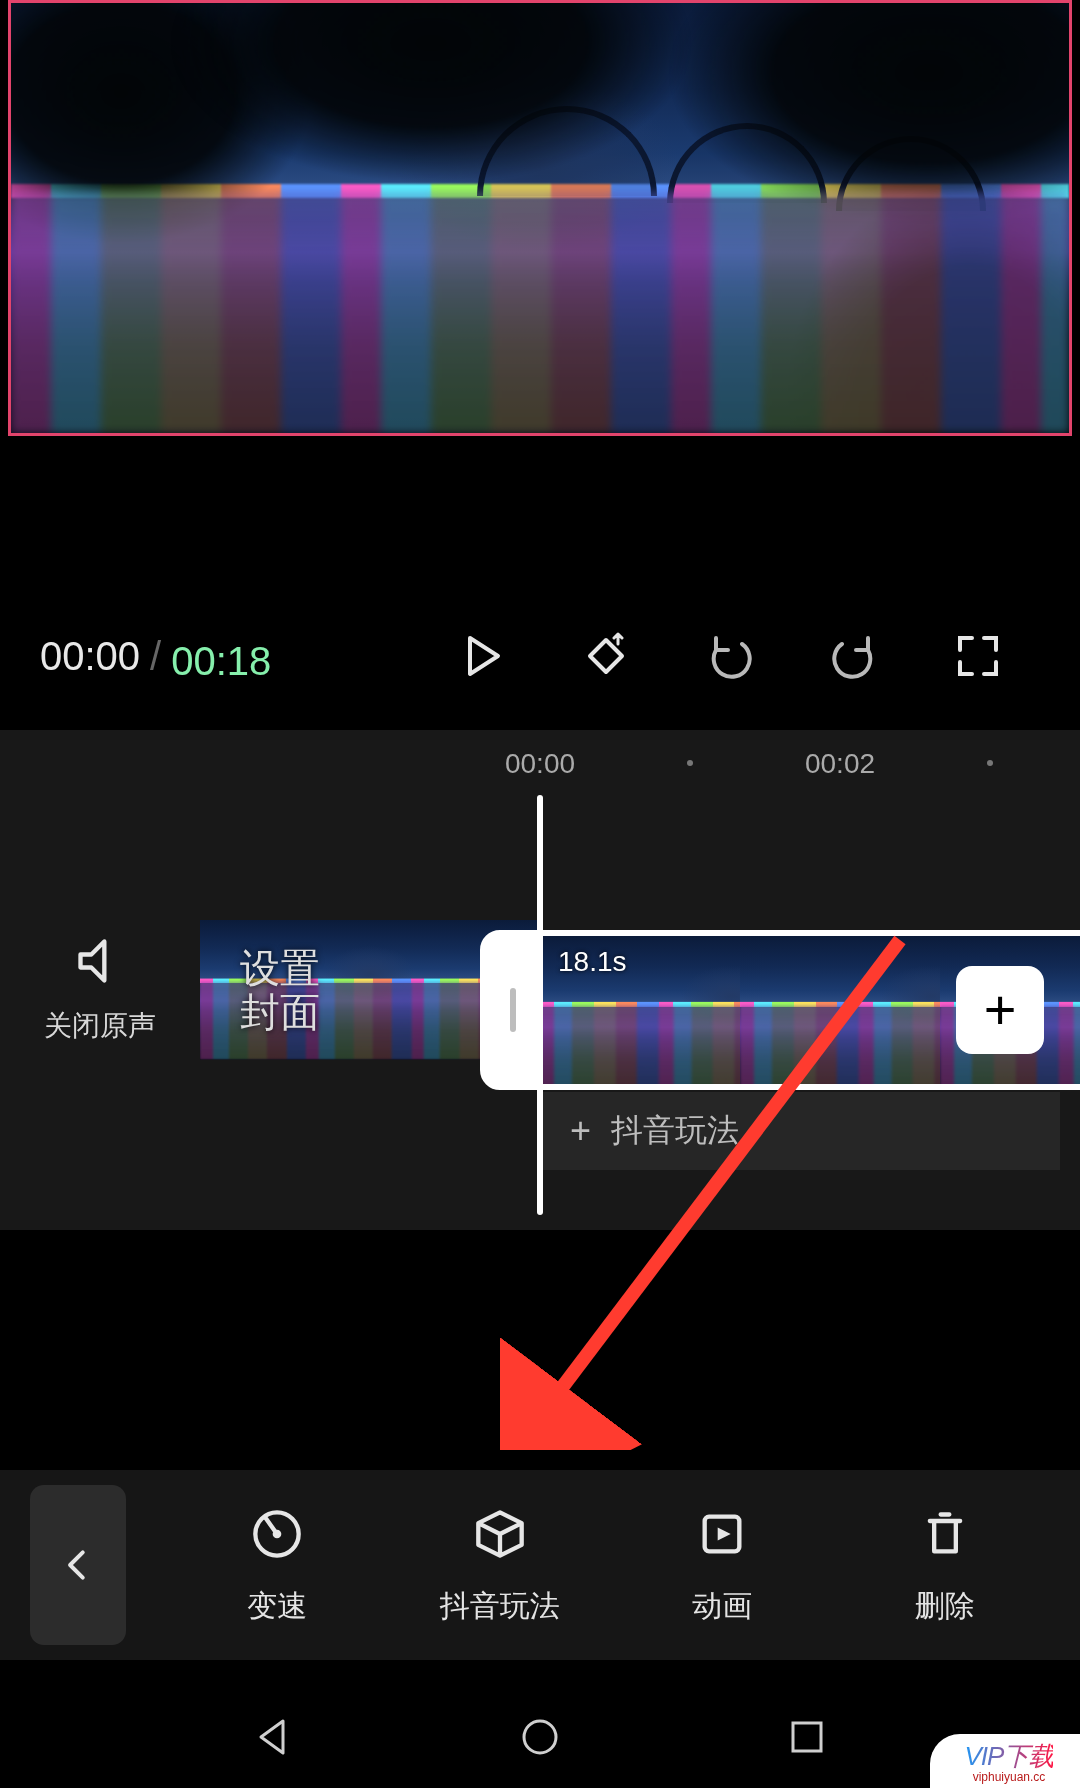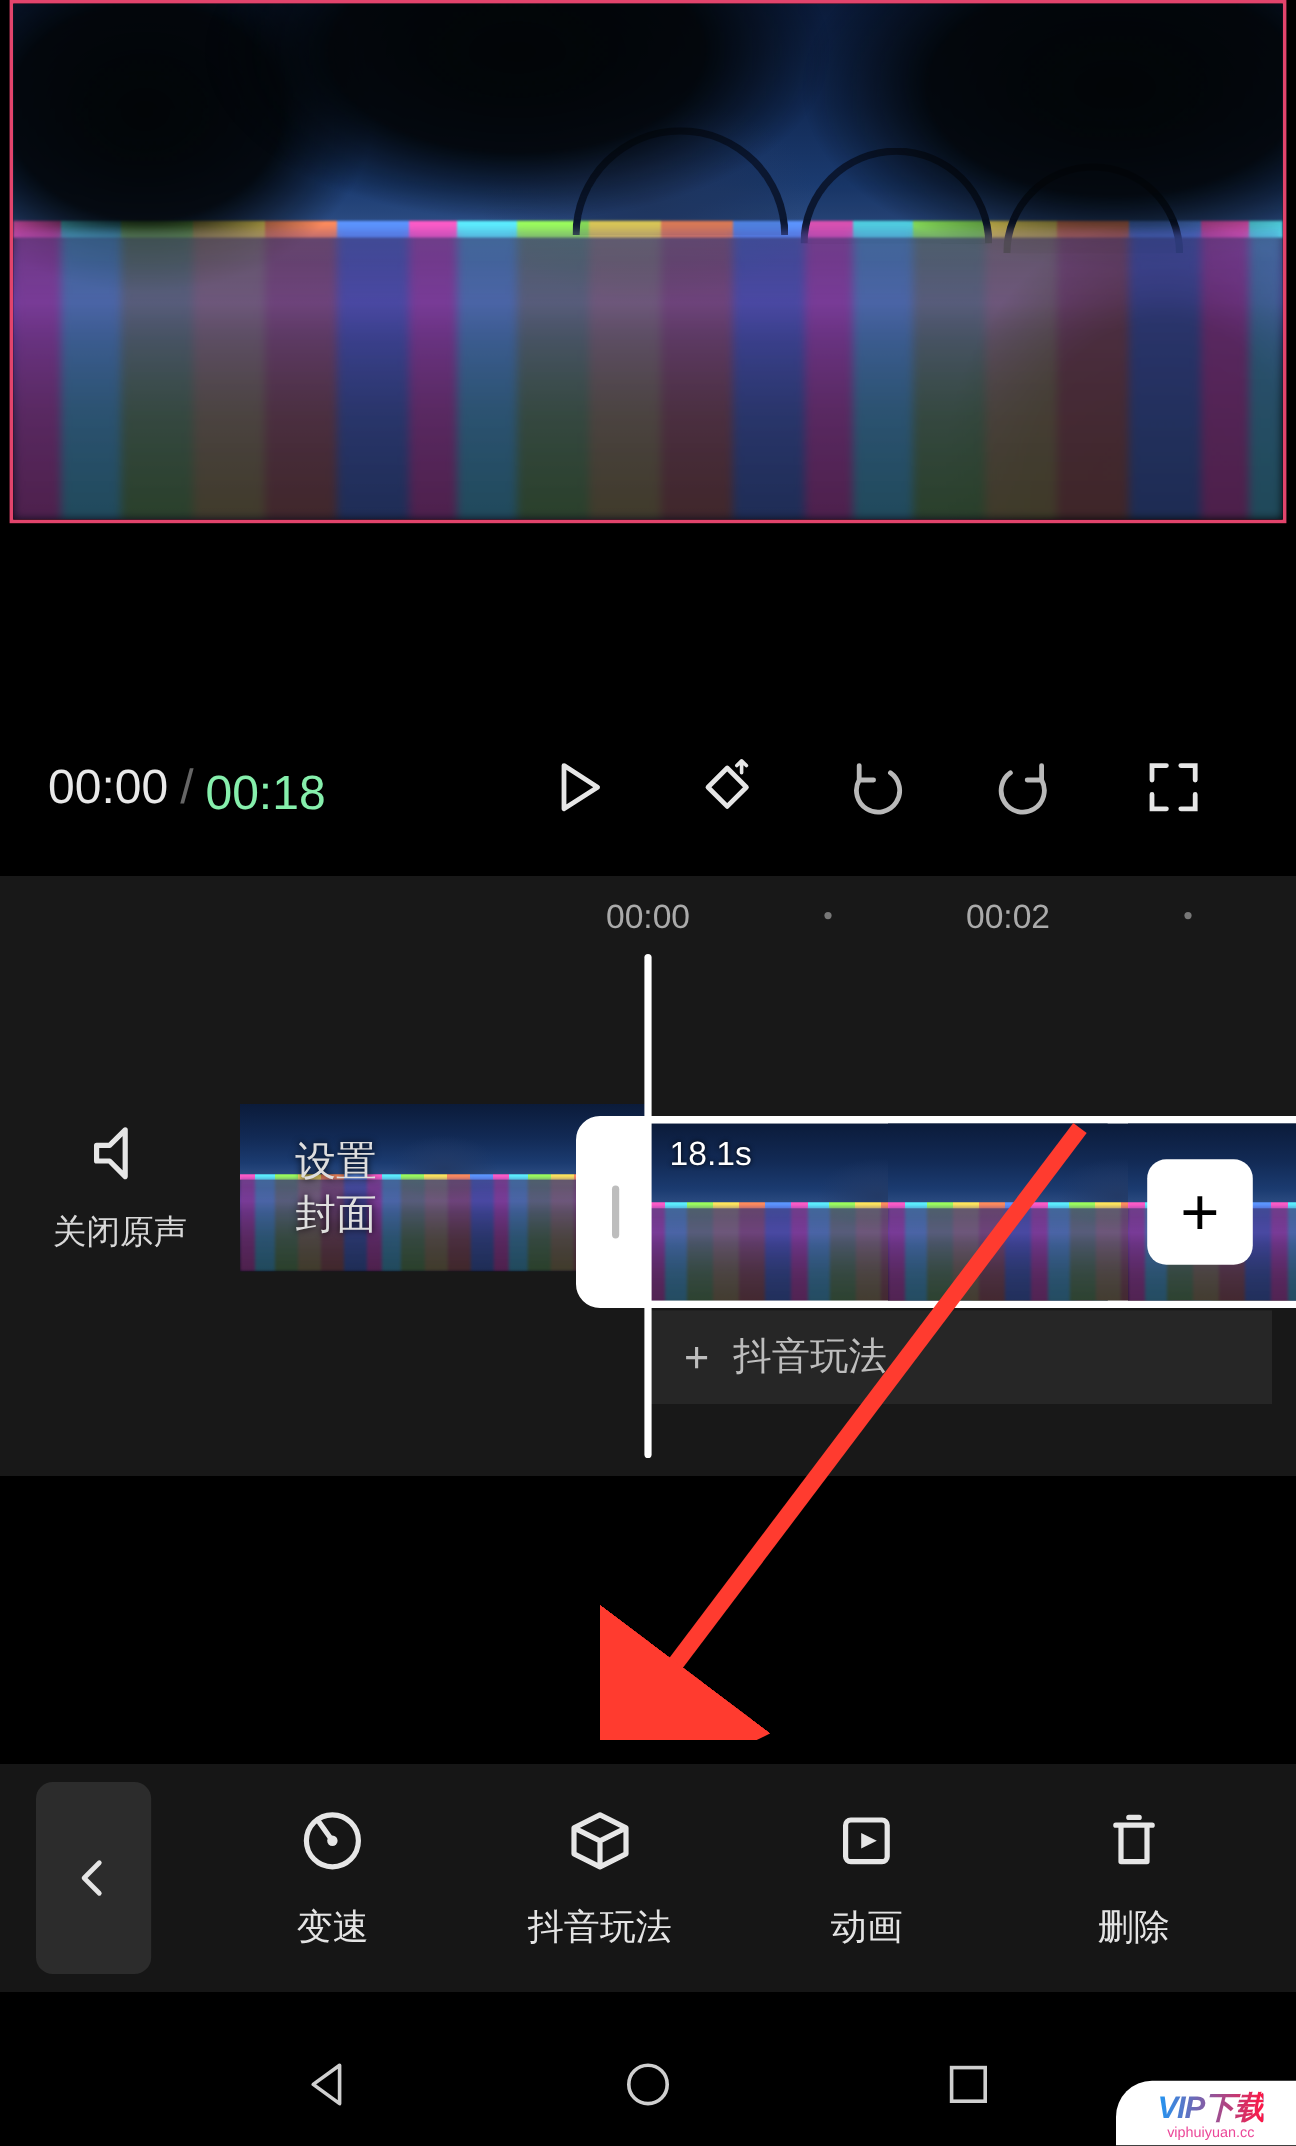--- a/index.html
+++ b/index.html
@@ -144,21 +144,21 @@
     width: 160px; height: 140px;
     position: relative;
     display: flex; align-items: center; justify-content: center;
   }
   .cover-thumb {
     position: absolute; inset: 0;
   }
   .cover-thumb .nightscape { transform: scale(.32); transform-origin: top left; width: 1064px; height: 436px; }
   .cover-text {
     position: relative; z-index: 2;
-    font-size: 34px; line-height: 44px; color: #dedede;
+    font-size: 40px; line-height: 44px; color: #dedede;
     text-align: left;
     text-shadow: 0 0 6px #000;
   }
   .clip-strip {
     position: relative;
     height: 148px;
     flex: 1;
     margin-left: 0;
     margin-top: 40px;
   }
@@ -270,27 +270,27 @@
     position: absolute;
     right: 0; bottom: 0;
     width: 150px; height: 54px;
     background: #fff;
     border-top-left-radius: 30px;
     display: flex; flex-direction: column; align-items: center; justify-content: center;
     padding-left: 8px;
     z-index: 50;
   }
   .watermark .vip {
-    font-size: 26px; font-weight: 700; font-style: italic;
+    font-size: 26px; font-weight: 400; font-style: italic;
     background: linear-gradient(90deg, #2196f3, #ff1744);
     -webkit-background-clip: text; background-clip: text;
     color: transparent;
     letter-spacing: -1px;
   }
-  .watermark .wm2 { font-size: 12px; color: #ec4899; margin-top: -4px; }
+  .watermark .wm2 { font-size: 12px; color: #b91c1c; margin-top: -4px; }
 </style>
 </head>
 <body>
 
 <div class="preview-area">
   <div class="preview-frame">
     <div class="nightscape">
       <div class="arch a1"></div>
         <div class="arch a2"></div>
         <div class="arch a3"></div>

